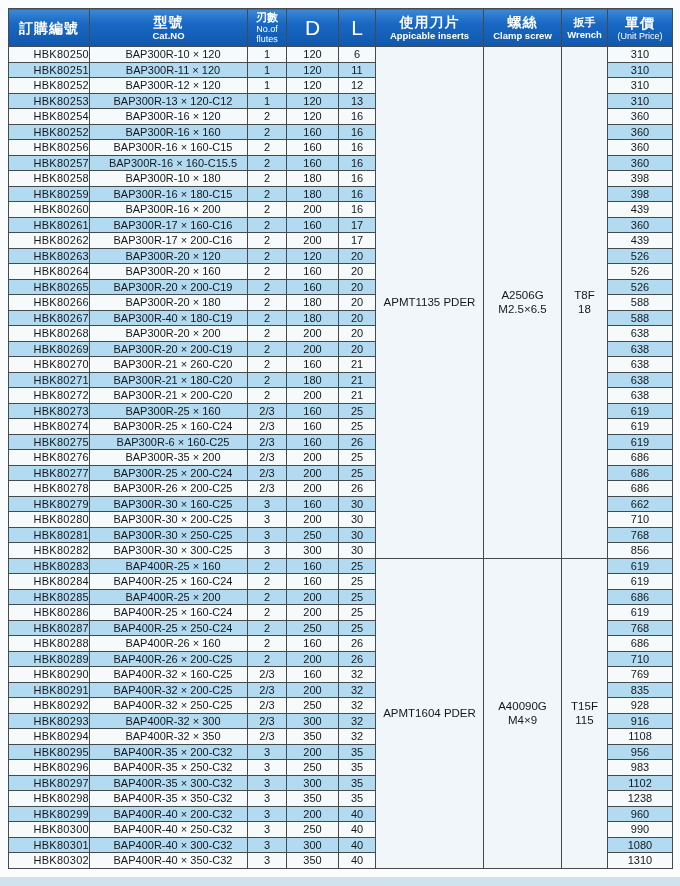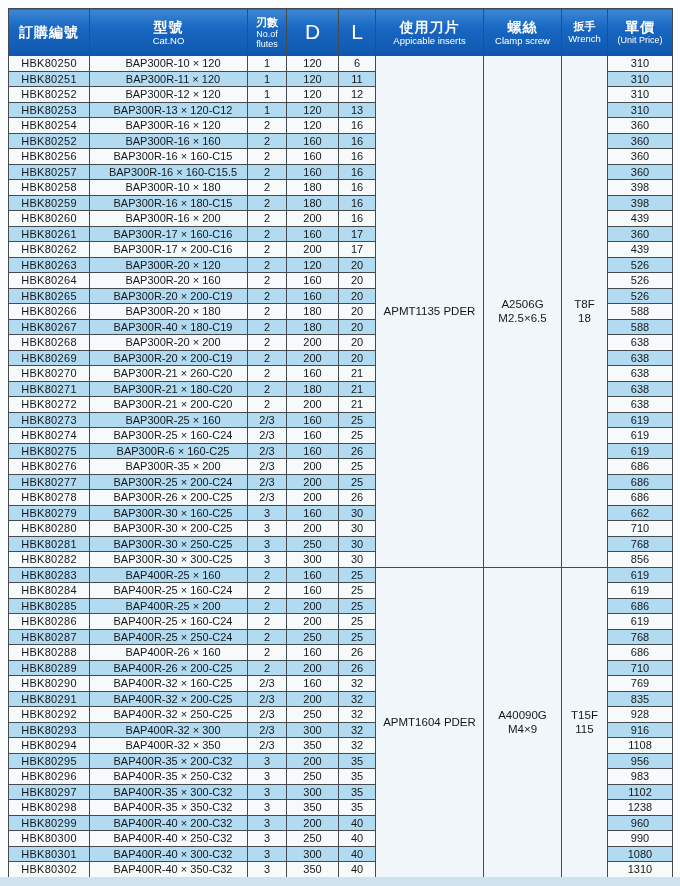--- a/index.html
+++ b/index.html
@@ -9,46 +9,46 @@
     font-family: "Liberation Sans", "DejaVu Sans", sans-serif;
     overflow: hidden;
   }
   .page { width: 680px; height: 886px; padding: 8px 8px 0 8px; position: relative; background: #fafcfd; }
   table {
     border-collapse: collapse;
     table-layout: fixed;
     width: 664px;
   }
   th, td { border: 1px solid #454a4f; overflow: hidden; white-space: nowrap; }
-  thead tr { height: 47px; }
+  thead tr { height: 38px; }
   th {
     background: linear-gradient(180deg, #3d89d6 0%, #1867c2 40%, #1058ae 100%);
     color: #ffffff;
     font-weight: bold;
     text-align: center;
     vertical-align: middle;
     padding: 1px 0;
   }
   th .zh { font-size: 14px; line-height: 16px; letter-spacing: 1px; }
   th .zh-sm { font-size: 11px; line-height: 13px; }
-  th .en { font-size: 9.5px; line-height: 11px; font-weight: normal; }
+  th .en { font-size: 9.5px; line-height: 11px; font-weight: bold; }
   th .en-sm { font-size: 9px; line-height: 10px; font-weight: normal; }
   th.big { font-size: 21px; font-weight: normal; }
   tbody tr { height: 15.5px; }
   td {
     background: #f6fafb;
     font-size: 11px;
     color: #15181b;
     text-align: center;
     vertical-align: middle;
     line-height: 14px;
   }
   tr.alt td { background: #b2dbf1; }
   td.c-model { text-align: center; padding-left: 9px; }
-  td.c-order { letter-spacing: 0.3px; }
+  td.c-order { letter-spacing: 0.3px; text-align: right; }
   td.merged {
     background: #f0f6f9 !important;
     font-size: 11.5px;
     white-space: normal;
     line-height: 14px;
   }
   .bottom-band {
     position: absolute;
     left: 0; bottom: 0;
     width: 680px; height: 9px;

